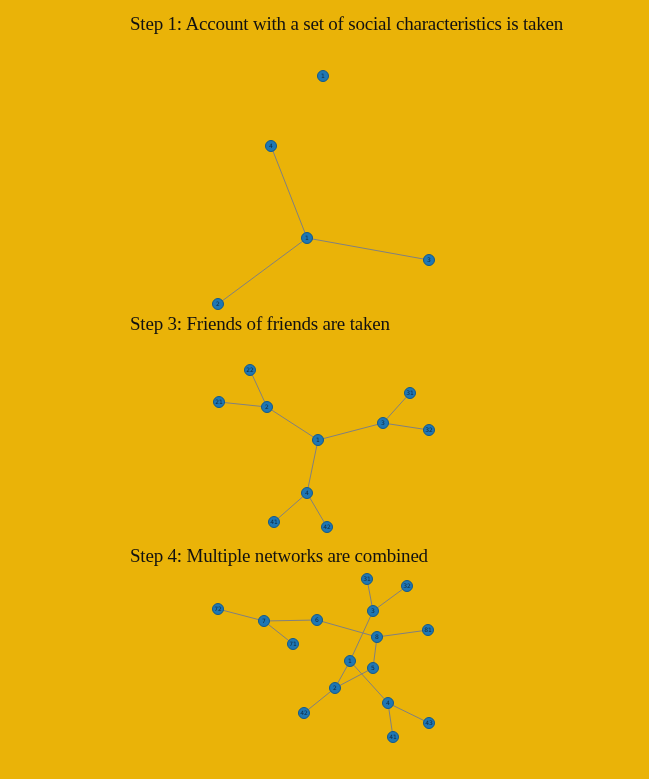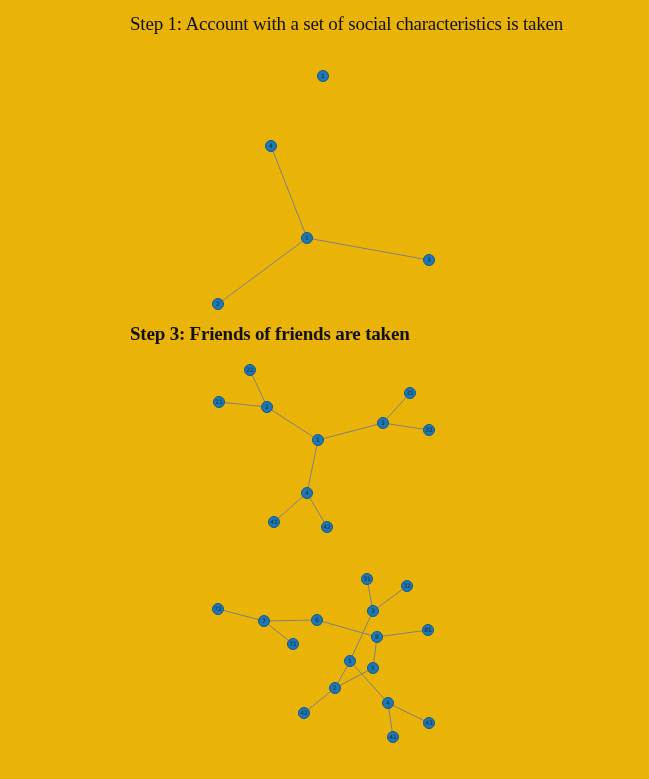--- a/index.html
+++ b/index.html
@@ -20,21 +20,21 @@
     left: 130px;
     font-family: "Liberation Serif", serif;
     font-size: 19px;
     line-height: 24px;
     color: #111111;
     letter-spacing: -0.2px;
     white-space: nowrap;
   }
   #title-step1 { top: 12px; }
   #title-step2 { top: 113px; }
-  #title-step3 { top: 322px; font-weight: bold; }
+  #title-step3 { top: 312px; }
   #title-step4 { top: 544px; }
   svg.graphs {
     position: absolute;
     left: 0;
     top: 0;
   }
   svg .edge {
     stroke-width: 1;
     fill: none;
   }
@@ -44,20 +44,21 @@
     text-anchor: middle;
     pointer-events: none;
   }
 </style>
 </head>
 <body>
 
 <div class="canvas">
   <div class="step-title" id="title-step1">Step 1: Account with a set of social characteristics is taken</div>
   <div class="step-title" id="title-step3">Step 3: Friends of friends are taken</div>
+  <div class="step-title" id="title-step4">Step 4: Multiple networks are combined</div>
   <svg class="graphs" id="graph-svg" width="649" height="779" viewBox="0 0 649 779">
       <circle cx="323" cy="76" r="5.5" fill="#1f77b4" stroke="#125a8c" stroke-width="1"></circle>
       <text x="323" y="78" class="node-label" fill="#0d1b2a" fill-opacity="0.85">1</text>
       <line x1="307" y1="238" x2="271" y2="146" class="edge" stroke="#808080"></line>
       <line x1="307" y1="238" x2="429" y2="260" class="edge" stroke="#808080"></line>
       <line x1="307" y1="238" x2="218" y2="304" class="edge" stroke="#808080"></line>
       <circle cx="307" cy="238" r="5.5" fill="#1f77b4" stroke="#125a8c" stroke-width="1"></circle>
       <text x="307" y="240" class="node-label" fill="#0d1b2a" fill-opacity="0.85">1</text>
       <circle cx="271" cy="146" r="5.5" fill="#1f77b4" stroke="#125a8c" stroke-width="1"></circle>
       <text x="271" y="148" class="node-label" fill="#0d1b2a" fill-opacity="0.85">4</text>

